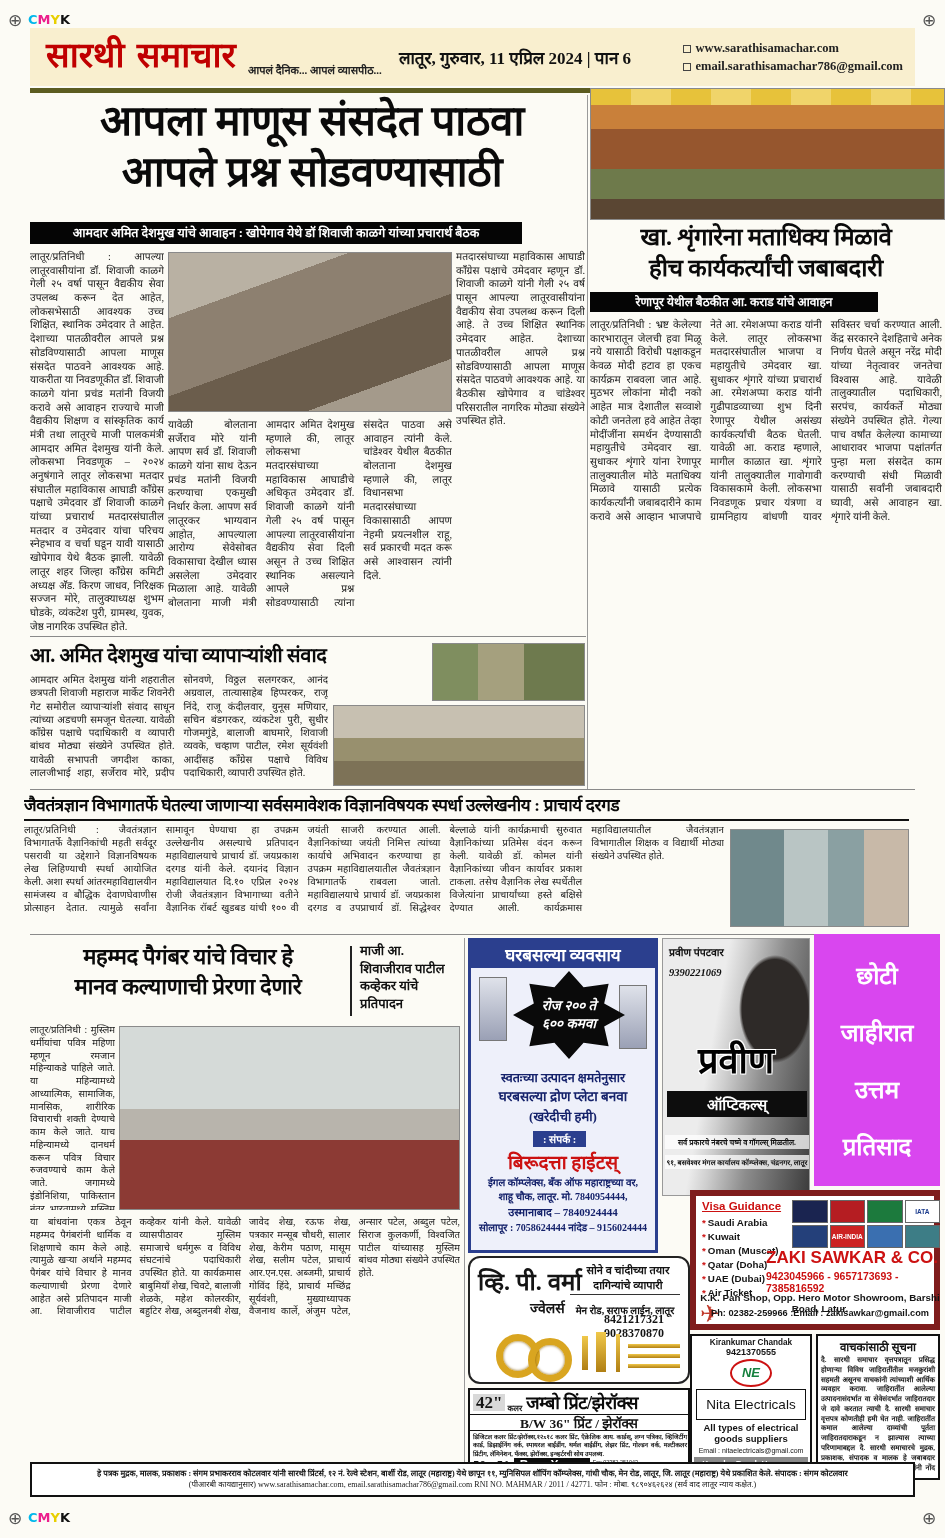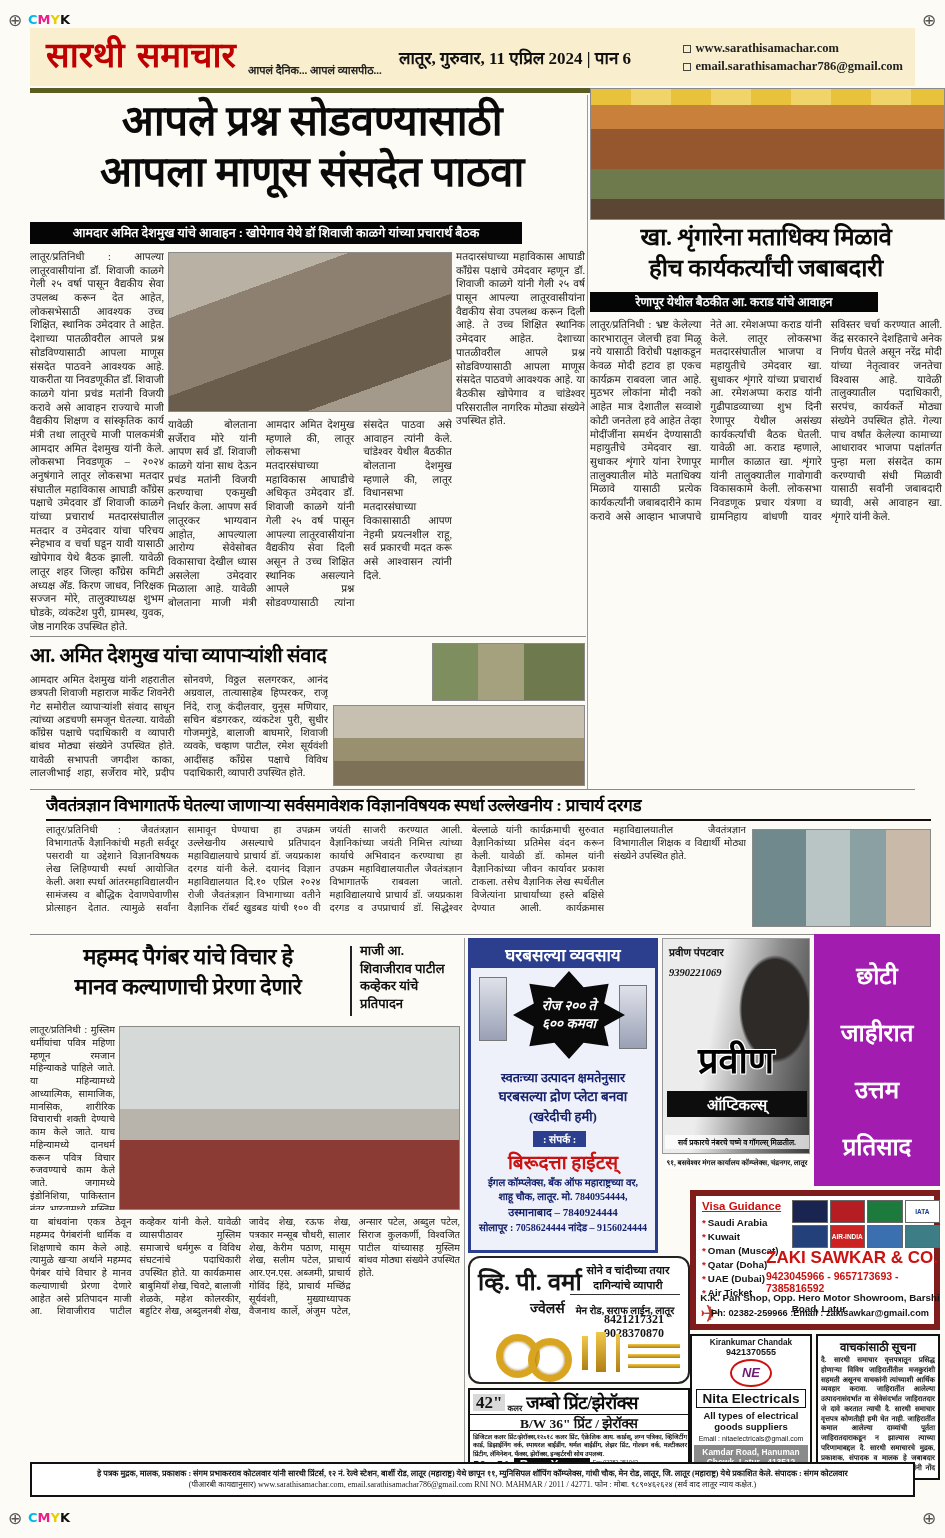--- a/index.html
+++ b/index.html
@@ -50,21 +50,21 @@
   #trade{left:30px;top:641px;width:556px;height:147px;}
   #trade-head{left:0;top:0;width:398px;font-size:20px;}
   #photo-trade1{left:402px;top:2px;width:153px;height:58px;
     background:linear-gradient(90deg,#7f8e5f 0 30%,#a5a07e 30% 60%,#6e7a4e 60% 100%);}
   #trade-body{left:0;top:32px;width:298px;height:113px;column-count:2;column-gap:9px;font-size:10px;}
   #photo-trade2{left:303px;top:64px;width:252px;height:81px;
     background:linear-gradient(180deg,#c7c0b1 0 40%,#98906e 40% 70%,#7d7257 70% 100%);}
 
   
   #hr-sci{left:30px;top:789px;width:885px;}
-  #sci{left:46px;top:793px;width:885px;height:140px;}
+  #sci{left:24px;top:793px;width:885px;height:140px;}
   #sci-head{left:0;top:0;width:885px;font-size:17px;white-space:nowrap;overflow:hidden;border-bottom:2px solid #111;padding-bottom:3px;}
   #sci-body{left:0;top:30px;width:700px;height:108px;column-count:5;column-gap:9px;font-size:9.8px;}
   #photo-sci{left:706px;top:36px;width:179px;height:98px;
     background:linear-gradient(90deg,#70898c 0 30%,#b9c5c4 30% 55%,#8aa0a2 55% 75%,#c8b9a8 75% 100%);}
 
   
   #hr-bot{left:30px;top:934px;width:885px;}
   #mus{left:30px;top:940px;width:430px;height:540px;}
   #mus-head{left:0;top:2px;width:316px;text-align:center;font-size:22px;line-height:1.35;}
   #mus-div{left:320px;top:6px;width:2px;height:70px;background:#222;}
@@ -86,37 +86,37 @@
   #ad-ghar .mach{position:absolute;width:26px;height:62px;background:linear-gradient(#dfe2ea,#9aa0b5);border:1px solid #777;}
   #ad-ghar .m1{left:8px;top:36px;} #ad-ghar .m2{right:8px;top:44px;}
   #ad-ghar .tx{position:absolute;left:4px;width:176px;text-align:center;color:#15226b;font-weight:bold;}
   #ad-ghar .t1{top:128px;font-size:12.5px;} #ad-ghar .t2{top:146px;font-size:13.5px;} #ad-ghar .t3{top:166px;font-size:13px;}
   #ad-ghar .cl{position:absolute;left:62px;top:190px;background:#2b3f8e;color:#fff;font-size:10.5px;font-weight:bold;padding:1px 10px;}
   #ad-ghar .br{position:absolute;left:4px;top:208px;width:176px;text-align:center;color:#cc1111;font-weight:900;font-size:19px;}
   #ad-ghar .ad1{top:234px;font-size:10px;} #ad-ghar .ad2{top:248px;font-size:10px;}
   #ad-ghar .ad3{top:263px;font-size:11px;} #ad-ghar .ad4{top:279px;font-size:10px;}
 
   
-  #ad-prv{left:662px;top:938px;width:148px;height:216px;border:1px solid #999;box-sizing:border-box;
+  #ad-prv{left:662px;top:938px;width:148px;height:258px;border:1px solid #999;box-sizing:border-box;
     background:
       radial-gradient(60px 90px at 112px 70px, #2e2a28 0 55%, transparent 60%),
       linear-gradient(100deg,#ececec 0 35%,#cfcfcf 45%,#8c8c8c 65%,#3c3c3c 100%);}
   #ad-prv .own{position:absolute;left:6px;top:6px;font-size:10.5px;font-weight:bold;color:#111;}
   #ad-prv .ph{position:absolute;left:6px;top:28px;font-size:10.5px;font-weight:bold;color:#111;font-style:italic;}
   #ad-prv .big{position:absolute;left:0;top:96px;width:100%;text-align:center;font-size:36px;font-weight:900;color:#000;
     text-shadow:-1px -1px 0 #fff,1px -1px 0 #fff,-1px 1px 0 #fff,1px 1px 0 #fff;}
   #ad-prv .sub{position:absolute;left:4px;top:152px;width:140px;background:#0d0d0d;color:#fff;text-align:center;
     font-size:15px;font-weight:bold;padding:3px 0;}
   #ad-prv .l1{position:absolute;left:2px;top:196px;width:144px;background:rgba(255,255,255,.75);font-size:7.6px;
     font-weight:bold;text-align:center;padding:2px 0;}
   #ad-prv .l2{position:absolute;left:2px;top:216px;width:144px;background:rgba(255,255,255,.75);font-size:7.2px;
     font-weight:bold;text-align:center;padding:2px 0;}
 
   
-  #ad-choti{left:814px;top:934px;width:126px;height:252px;background:#a21caf;color:#fff;
+  #ad-choti{left:814px;top:934px;width:126px;height:252px;background:#d946ef;color:#fff;
     display:flex;flex-direction:column;justify-content:space-evenly;text-align:center;
     font-size:24px;font-weight:900;}
 
   
   #ad-zaki{left:690px;top:1190px;width:250px;height:140px;border:6px solid #7f1d1d;background:#fff;box-sizing:border-box;}
   #zk-head{position:absolute;left:6px;top:4px;color:#cc1111;font-weight:900;font-size:11.5px;text-decoration:underline;
     font-family:"Liberation Sans",sans-serif;}
   #zk-items{position:absolute;left:6px;top:20px;width:86px;font-size:9.8px;font-weight:bold;line-height:1.42;
     font-family:"Liberation Sans",sans-serif;}
   #zk-items .st{color:#cc1111;margin-right:2px;}
@@ -161,23 +161,23 @@
   #bo-fx{font-size:5.4px;line-height:1.2;margin-left:3px;font-family:"Liberation Sans",sans-serif;}
   #bo-cap{position:absolute;left:3px;top:82px;font-size:6.4px;font-weight:900;}
   #bo-addr{position:absolute;left:58px;top:82px;right:0;background:#0d0d0d;color:#fff;font-size:6.8px;
     text-align:center;height:10px;line-height:10px;font-family:"Liberation Sans",sans-serif;}
 
   
   #ad-nita{left:690px;top:1334px;width:122px;height:146px;border:2px solid #111;background:#fff;box-sizing:border-box;
     text-align:center;font-family:"Liberation Sans",sans-serif;}
   #nt-name{font-size:8.2px;font-weight:bold;margin-top:2px;}
   #nt-phone{font-size:9px;font-weight:bold;}
-  #nt-logo{width:38px;height:24px;border:2px solid #cc1111;border-radius:50%;margin:2px auto;color:#701a75;
+  #nt-logo{width:38px;height:24px;border:2px solid #cc1111;border-radius:50%;margin:2px auto;color:#15803d;
     font-style:italic;font-weight:900;font-size:13px;line-height:24px;}
-  #nt-brand{border:1.5px solid #111;margin:1px 4px;font-size:13.5px;font-weight:bold;padding:1px 0;}
+  #nt-brand{border:1.5px solid #111;margin:1px 4px;font-size:13.5px;font-weight:normal;padding:7px 0;}
   #nt-desc{font-size:9.5px;font-weight:bold;line-height:1.2;margin-top:2px;}
   #nt-email{font-size:7px;margin-top:2px;}
   #nt-addr{background:#8a8a8a;color:#fff;font-weight:bold;font-size:8.4px;line-height:1.25;margin:3px 2px 0 2px;padding:2px 1px;}
 
   
   #ad-such{left:816px;top:1334px;width:124px;height:146px;border:2px solid #111;background:#fff;box-sizing:border-box;padding:3px;}
   #su-head{text-align:center;font-weight:900;font-size:11.5px;margin-bottom:2px;}
   #su-body{font-size:7.1px;line-height:1.38;text-align:justify;font-weight:bold;color:#222;}
 
   
@@ -199,22 +199,22 @@
     <div id="mast-tag" class="abs">आपलं दैनिक... आपलं व्यासपीठ...</div>
     <div id="mast-date" class="abs">लातूर, गुरुवार, 11 एप्रिल 2024 | पान 6</div>
     <div id="mast-right" class="abs">
       <div><span class="sq"></span><span>www.sarathisamachar.com</span></div>
       <div><span class="sq"></span><span>email.sarathisamachar786@gmail.com</span></div>
     </div>
   </div>
   <div id="rule" class="abs"></div>
 
   <div id="lead-head" class="abs hline">
+    <div>आपला माणूस संसदेत पाठवा</div>
     <div>आपले प्रश्न सोडवण्यासाठी</div>
-    <div>आपला माणूस संसदेत पाठवा</div>
   </div>
   <div id="photo-stage" class="abs photo">
       <div class="bnr"></div>
     </div>
   <div id="lead-kicker" class="abs kicker">आमदार अमित देशमुख यांचे आवाहन : खोपेगाव येथे डॉ शिवाजी काळगे यांच्या प्रचारार्थ बैठक</div>
 
   <div id="lead-area" class="abs">
     <div id="lead-col1" class="abs bodytext">लातूर/प्रतिनिधी : आपल्या लातूरवासीयांना डॉ. शिवाजी काळगे गेली २५ वर्षा पासून वैद्यकीय सेवा उपलब्ध करून देत आहेत, लोकसभेसाठी आवश्यक उच्च शिक्षित, स्थानिक उमेदवार ते आहेत. देशाच्या पातळीवरील आपले प्रश्न सोडविण्यासाठी आपला माणूस संसदेत पाठवने आवश्यक आहे. याकरीता या निवडणूकीत डॉ. शिवाजी काळगे यांना प्रचंड मतांनी विजयी करावे असे आवाहन राज्याचे माजी वैद्यकीय शिक्षण व सांस्कृतिक कार्य मंत्री तथा लातूरचे माजी पालकमंत्री आमदार अमित देशमुख यांनी केले. लोकसभा निवडणूक – २०२४ अनुषंगाने लातूर लोकसभा मतदार संघातील महाविकास आघाडी काँग्रेस पक्षाचे उमेदवार डॉ शिवाजी काळगे यांच्या प्रचारार्थ मतदारसंघातील मतदार व उमेदवार यांचा परिचय स्नेहभाव व चर्चा घडून यावी यासाठी खोपेगाव येथे बैठक झाली. यावेळी लातूर शहर जिल्हा काँग्रेस कमिटी अध्यक्ष अ‍ॅड. किरण जाधव, निरिक्षक सज्जन मोरे, तालुक्याध्यक्ष शुभम घोडके, व्यंकटेश पुरी, ग्रामस्थ, युवक, जेष्ठ नागरिक उपस्थित होते.</div>
     <div id="photo-meeting" class="abs photo"></div>
     <div id="lead-col5" class="abs bodytext">मतदारसंघाच्या महाविकास आघाडी काँग्रेस पक्षाचे उमेदवार म्हणून डॉ. शिवाजी काळगे यांनी गेली २५ वर्ष पासून आपल्या लातूरवासीयांना वैद्यकीय सेवा उपलब्ध करून दिली आहे. ते उच्च शिक्षित स्थानिक उमेदवार आहेत. देशाच्या पातळीवरील आपले प्रश्न सोडविण्यासाठी आपला माणूस संसदेत पाठवणे आवश्यक आहे. या बैठकीस खोपेगाव व चांडेश्वर परिसरातील नागरिक मोठ्या संख्येने उपस्थित होते.</div>

